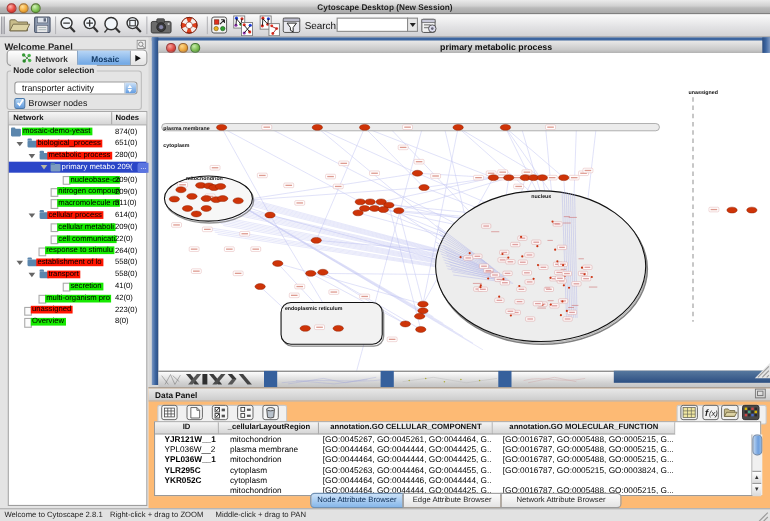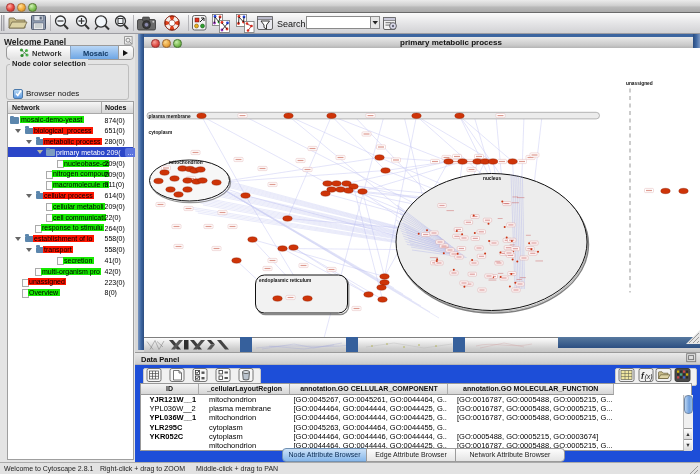--- a/index.html
+++ b/index.html
@@ -41,40 +41,41 @@
  background:linear-gradient(#f6f6f6,#d5d5d5);border-bottom:1px solid #a9a9a9;font-size:7px;font-weight:bold;color:#111;}
 .trow{position:absolute;left:0;width:125px;height:10.3px;font-size:7px;white-space:nowrap;}
 .clipL{position:absolute;left:0;top:0;width:101px;height:10.3px;overflow:hidden;}
 .lb{position:absolute;top:1.4px;color:#000;padding:0 1.5px;}
 .nv{position:absolute;left:96.5px;top:1.6px;color:#000;font-size:7px;}
 .arrow{position:absolute;top:3px;width:0;height:0;border-left:3.2px solid transparent;border-right:3.2px solid transparent;border-top:4.2px solid #666;}
 .folder{position:absolute;top:2px;width:9px;height:6.5px;background:#5b86ad;border-radius:1px;}
 .folder:before{content:"";position:absolute;left:0;top:-1.5px;width:4px;height:2px;background:#5b86ad;border-radius:1px 1px 0 0;}
 .file{position:absolute;top:1.5px;width:4.5px;height:6.5px;background:#fcfcfc;border:0.5px solid #aaa;}
 #desk{left:135px;top:34px;width:565px;height:318px;background:#d8d8d8;}
-#dp{left:135px;top:352px;width:565px;height:110px;background:#1d4ed8;}
+#dp{left:135px;top:352px;width:565px;height:110px;background:#fdba74;}
 #dp-head{position:absolute;left:0;top:0;width:565px;height:11px;
  background:linear-gradient(#e9e9e9,#cccccc);border-top:1px solid #9a9a9a;border-bottom:1px solid #b5b5b5;}
 #dp-head b{position:absolute;left:6px;top:2px;font-size:7.5px;color:#111;}
 #dp svg.icon{position:absolute;}
 #dtable{position:absolute;left:4.7px;top:31px;width:550px;height:66px;background:#fff;border:1px solid #999;}
 .th{position:absolute;top:0;height:9.5px;background:linear-gradient(#f4f4f4,#d6d6d6);
  border-right:1px solid #aaa;border-bottom:1px solid #999;font-size:7px;font-weight:bold;color:#111;text-align:center;overflow:hidden;white-space:nowrap;}
 .td{position:absolute;height:9.4px;font-size:7.5px;color:#000;white-space:nowrap;overflow:hidden;}
 .btab{position:absolute;top:96px;height:12px;background:linear-gradient(#fdfdfd,#e4e4e4);
  border:1px solid #9b9b9b;font-size:7px;color:#222;text-align:center;white-space:nowrap;}
 #status{left:0;top:462px;width:700px;height:12px;background:#e2e2e2;border-top:1px solid #ababab;
  font-size:7px;color:#222;}
 
 </style></head>
 <body>
 <div class="abs" id="titlebar">
  <div class="tl" style="left:6px;background:radial-gradient(circle at 35% 30%,#fdb3ab,#e8493e 55%,#b5322a);border:0.5px solid #a33;"></div>
  <div class="tl" style="left:17px;background:radial-gradient(circle at 35% 30%,#ffe09a,#f2ab3a 55%,#c9841e);border:0.5px solid #a73;"></div>
  <div class="tl" style="left:28px;background:radial-gradient(circle at 35% 30%,#d2f2b6,#82c455 55%,#529632);border:0.5px solid #573;"></div>
+ <div id="title-text">Cytoscape Desktop (New Session)</div>
 </div>
 <div class="abs" id="toolbar">
     <svg style="left:0;top:0;" width="700" height="20" viewBox="0 0 700 20">
 
  <rect x="1" y="2" width="1.2" height="16" fill="#9a9aa0"></rect>
       <rect x="3.2" y="2" width="1.2" height="16" fill="#9a9aa0"></rect>
 
  <g transform="translate(8,2)">
   <path d="M1 13 L1 4 Q1 3 2 3 L6 3 L8 5 L17 5 L17 13 Z" fill="#c8bc8a" stroke="#6e6545" stroke-width="0.8"></path>
   <path d="M1 13 L4 7 L19 7 L16 13 Z" fill="#ddd3a4" stroke="#6e6545" stroke-width="0.8"></path>
@@ -210,20 +211,27 @@
    </svg>
    <span style="left:25px;">Network</span>
    <div id="tab-mosaic"></div>
       <span style="left:76px;color:#123a66;">Mosaic</span>
    <div id="tab-arrow">
         <div style="position:absolute;left:4px;top:3.5px;width:0;height:0;border-top:3px solid transparent;border-bottom:3px solid transparent;border-left:5px solid #111;"></div>
       </div>
  </div>
  <div id="grp"></div>
     <div id="grp-label">Node color selection</div>
+ <div id="combo">
+      <span>transporter activity</span>
+      <div id="combo-btn">
+   <div style="position:absolute;left:2.4px;top:1.5px;width:0;height:0;border-left:2.6px solid transparent;border-right:2.6px solid transparent;border-bottom:3px solid #fff;"></div>
+   <div style="position:absolute;left:2.4px;top:5.5px;width:0;height:0;border-left:2.6px solid transparent;border-right:2.6px solid transparent;border-top:3px solid #fff;"></div>
+ </div>
+    </div>
  <div id="cb">
       <svg width="9" height="9" viewBox="0 0 9 9" style="position:absolute;left:-0.5px;top:-1.5px;">
         <path d="M2 4.5 L3.8 6.5 L7 1.5" stroke="#fff" stroke-width="1.6" fill="none"></path>
       </svg>
     </div>
     <div id="cb-label">Browser nodes</div>
  <div id="tree">
   <div id="tree-head">
         <span style="position:absolute;left:4px;top:2px;">Network</span>
     <span style="position:absolute;left:97px;top:2px;">Nodes</span>
@@ -922,24 +930,24 @@
       <div class="td" style="left:68.3px;top:19.9px;width:80px;">plasma membrane</div>
       <div class="td" style="left:152.8px;top:19.9px;width:154px;">[GO:0044464, GO:0044444, GO:0044425, G...</div>
       <div class="td" style="left:316.3px;top:19.9px;width:155px;">[GO:0016787, GO:0005488, GO:0005215, G...</div>
       <div class="td" style="left:8.8px;top:29.3px;width:49px;font-weight:bold;">YPL036W__1</div>
       <div class="td" style="left:68.3px;top:29.3px;width:80px;">mitochondrion</div>
       <div class="td" style="left:152.8px;top:29.3px;width:154px;">[GO:0044464, GO:0044444, GO:0044425, G...</div>
       <div class="td" style="left:316.3px;top:29.3px;width:155px;">[GO:0016787, GO:0005488, GO:0005215, G...</div>
       <div class="td" style="left:8.8px;top:38.6px;width:49px;font-weight:bold;">YLR295C</div>
       <div class="td" style="left:68.3px;top:38.6px;width:80px;">cytoplasm</div>
       <div class="td" style="left:152.8px;top:38.6px;width:154px;">[GO:0045263, GO:0044464, GO:0044455, G...</div>
+      <div class="td" style="left:316.3px;top:38.6px;width:155px;">[GO:0016787, GO:0005215, GO:0003824, G...</div>
       <div class="td" style="left:8.8px;top:48.0px;width:49px;font-weight:bold;">YKR052C</div>
       <div class="td" style="left:68.3px;top:48.0px;width:80px;">cytoplasm</div>
       <div class="td" style="left:152.8px;top:48.0px;width:154px;">[GO:0044464, GO:0044446, GO:0044444, G...</div>
-      <div class="td" style="left:316.3px;top:48.0px;width:155px;">[GO:0005488, GO:0005215, GO:0003674]</div>
       <div class="td" style="left:8.8px;top:57.4px;width:49px;font-weight:normal;margin-top:33px;">YDR039C__1</div>
       <div class="td" style="left:68.3px;top:57.4px;width:80px;">mitochondrion</div>
       <div class="td" style="left:152.8px;top:57.4px;width:154px;">[GO:0044464, GO:0044444, GO:0044425, G...</div>
       <div class="td" style="left:316.3px;top:57.4px;width:155px;">[GO:0016787, GO:0005488, GO:0005215, G...</div>
       <div style="position:absolute;left:542px;top:10.5px;width:9px;height:55.5px;background:#f0f0f0;border-left:1px solid #bbb;">
      <div style="position:absolute;left:0.5px;top:0.5px;width:7px;height:17px;border-radius:4px;background:linear-gradient(90deg,#b9d4f2,#6f9fdd 60%,#8db8e8);border:0.5px solid #7088a8;"></div>
      <div style="position:absolute;left:0;top:33px;width:8.5px;height:11px;background:linear-gradient(#fefefe,#d8d8d8);border-top:0.5px solid #999;font-size:5.5px;text-align:center;color:#333;line-height:11px;">▲</div>
      <div style="position:absolute;left:0;top:44.5px;width:8.5px;height:11px;background:linear-gradient(#fefefe,#d8d8d8);border-top:0.5px solid #999;font-size:5.5px;text-align:center;color:#333;line-height:11px;">▼</div>
     </div>
     </div>

